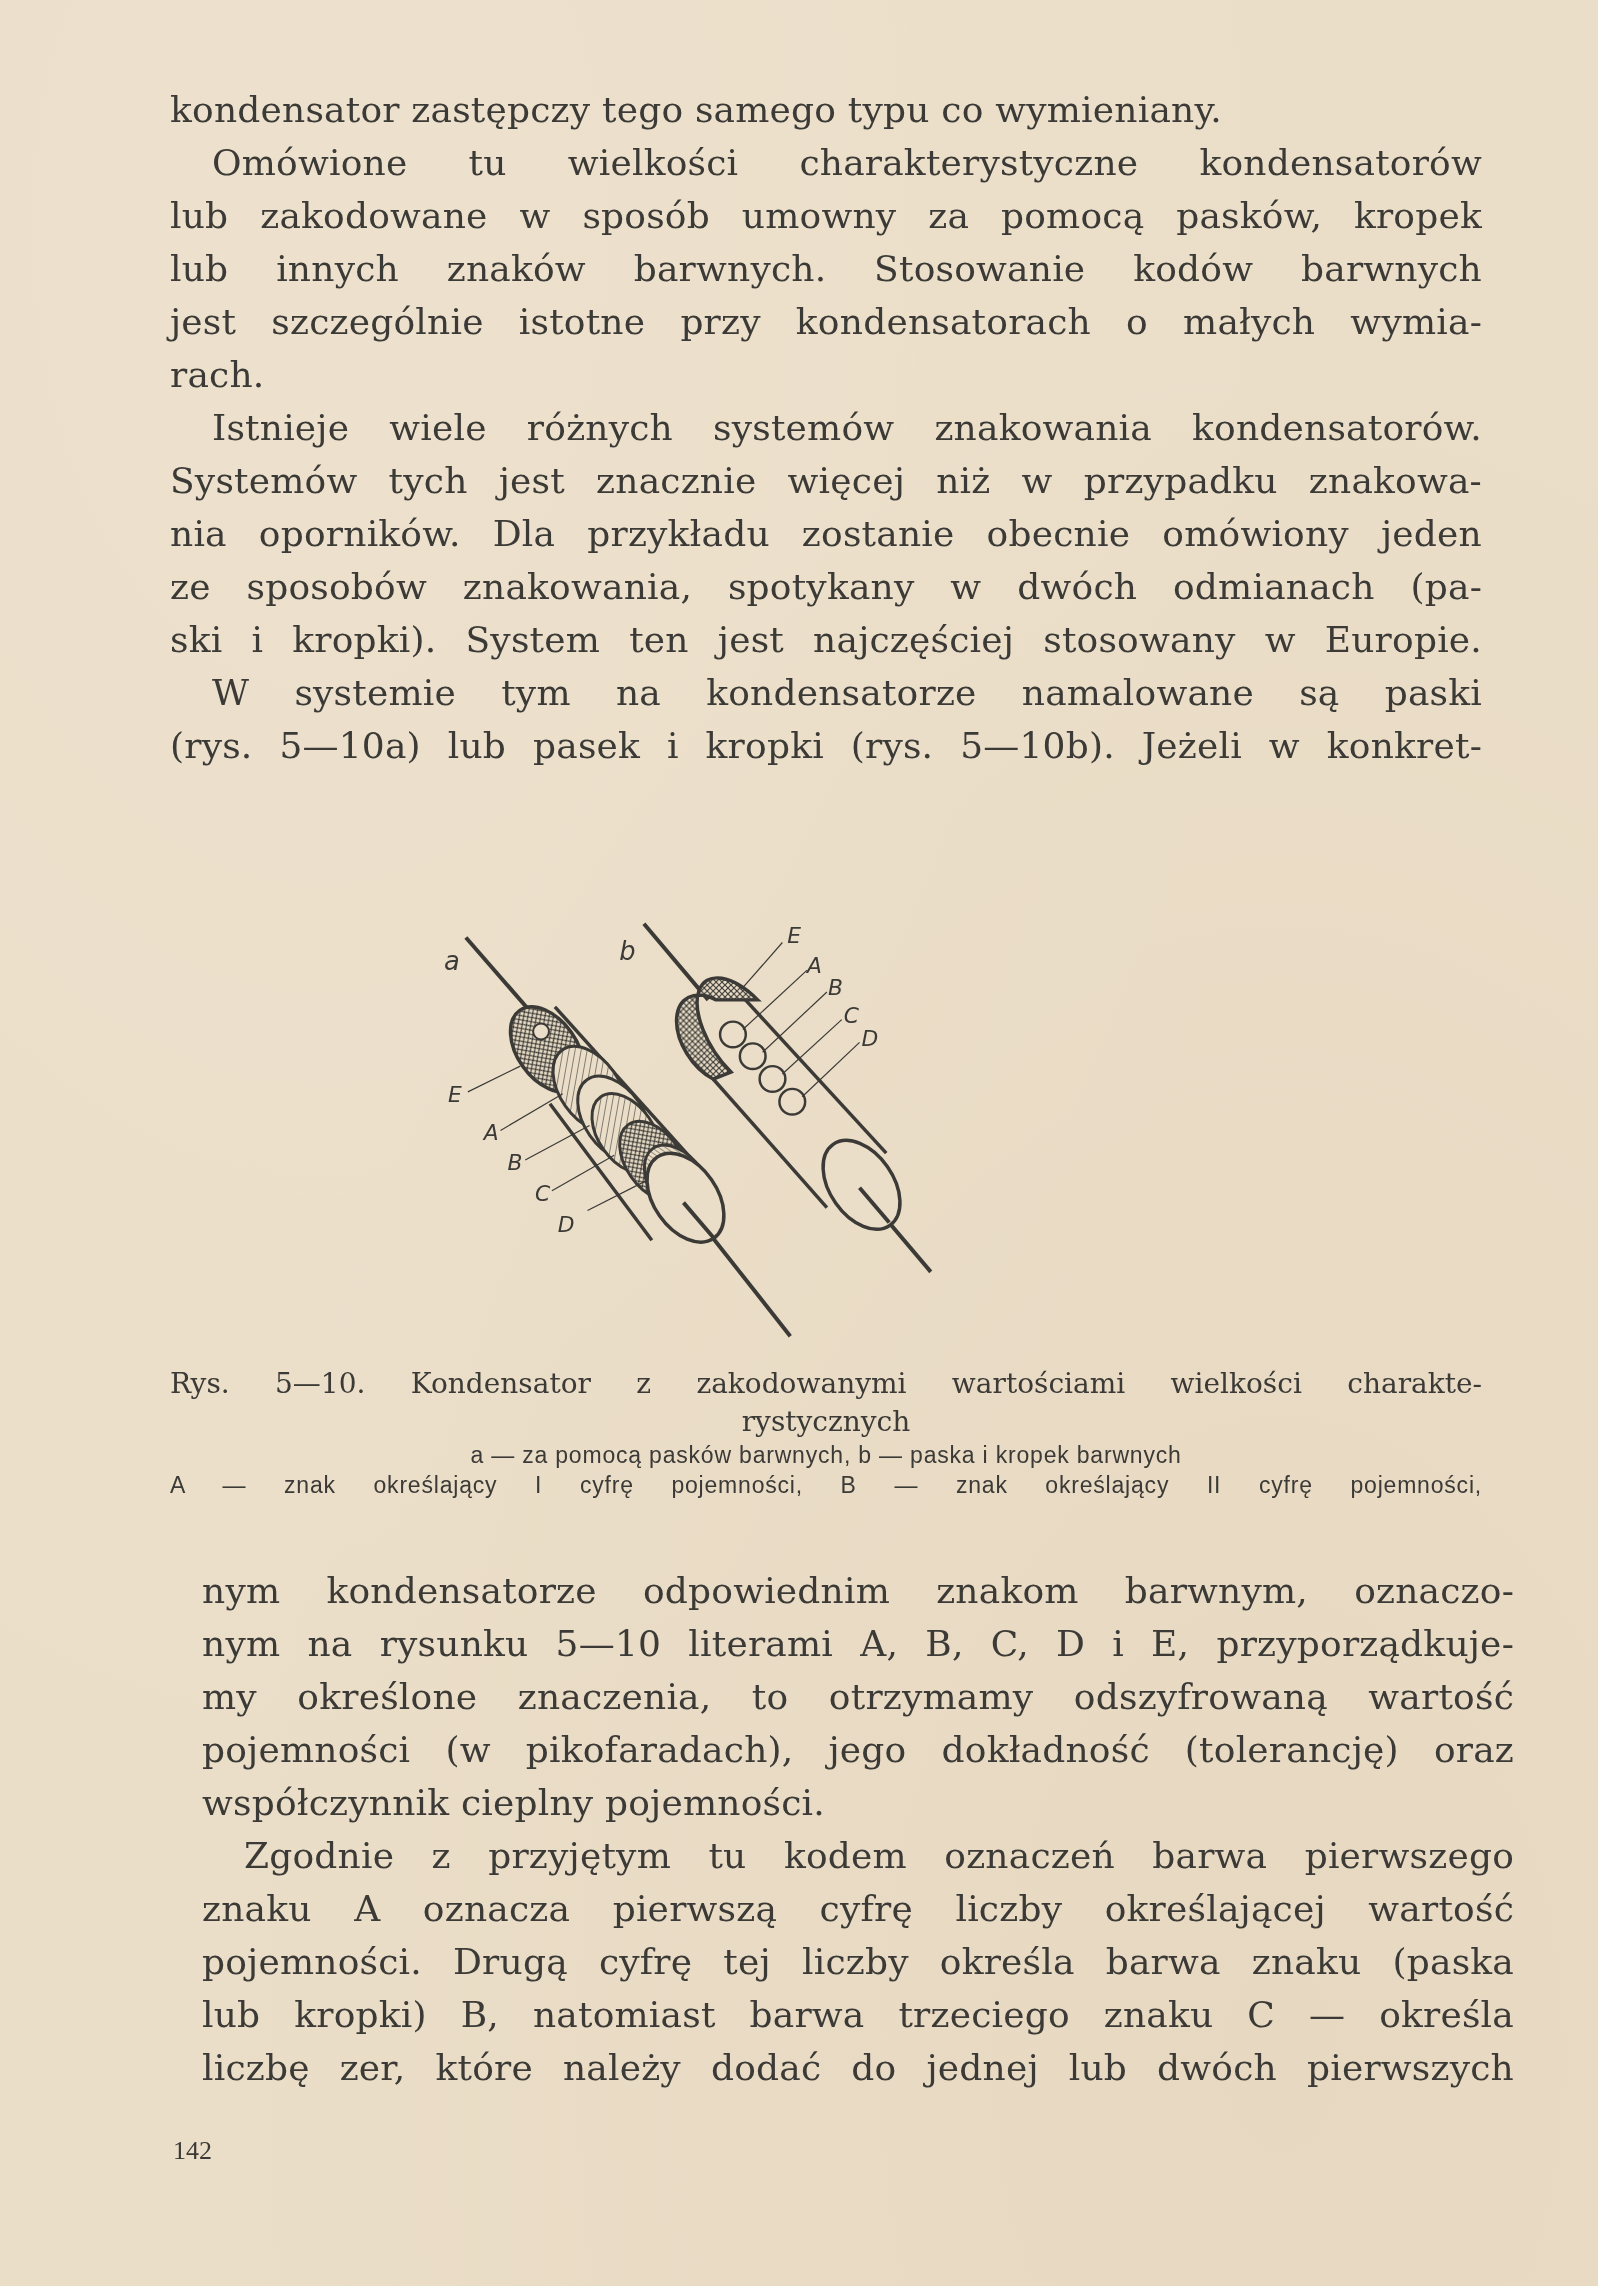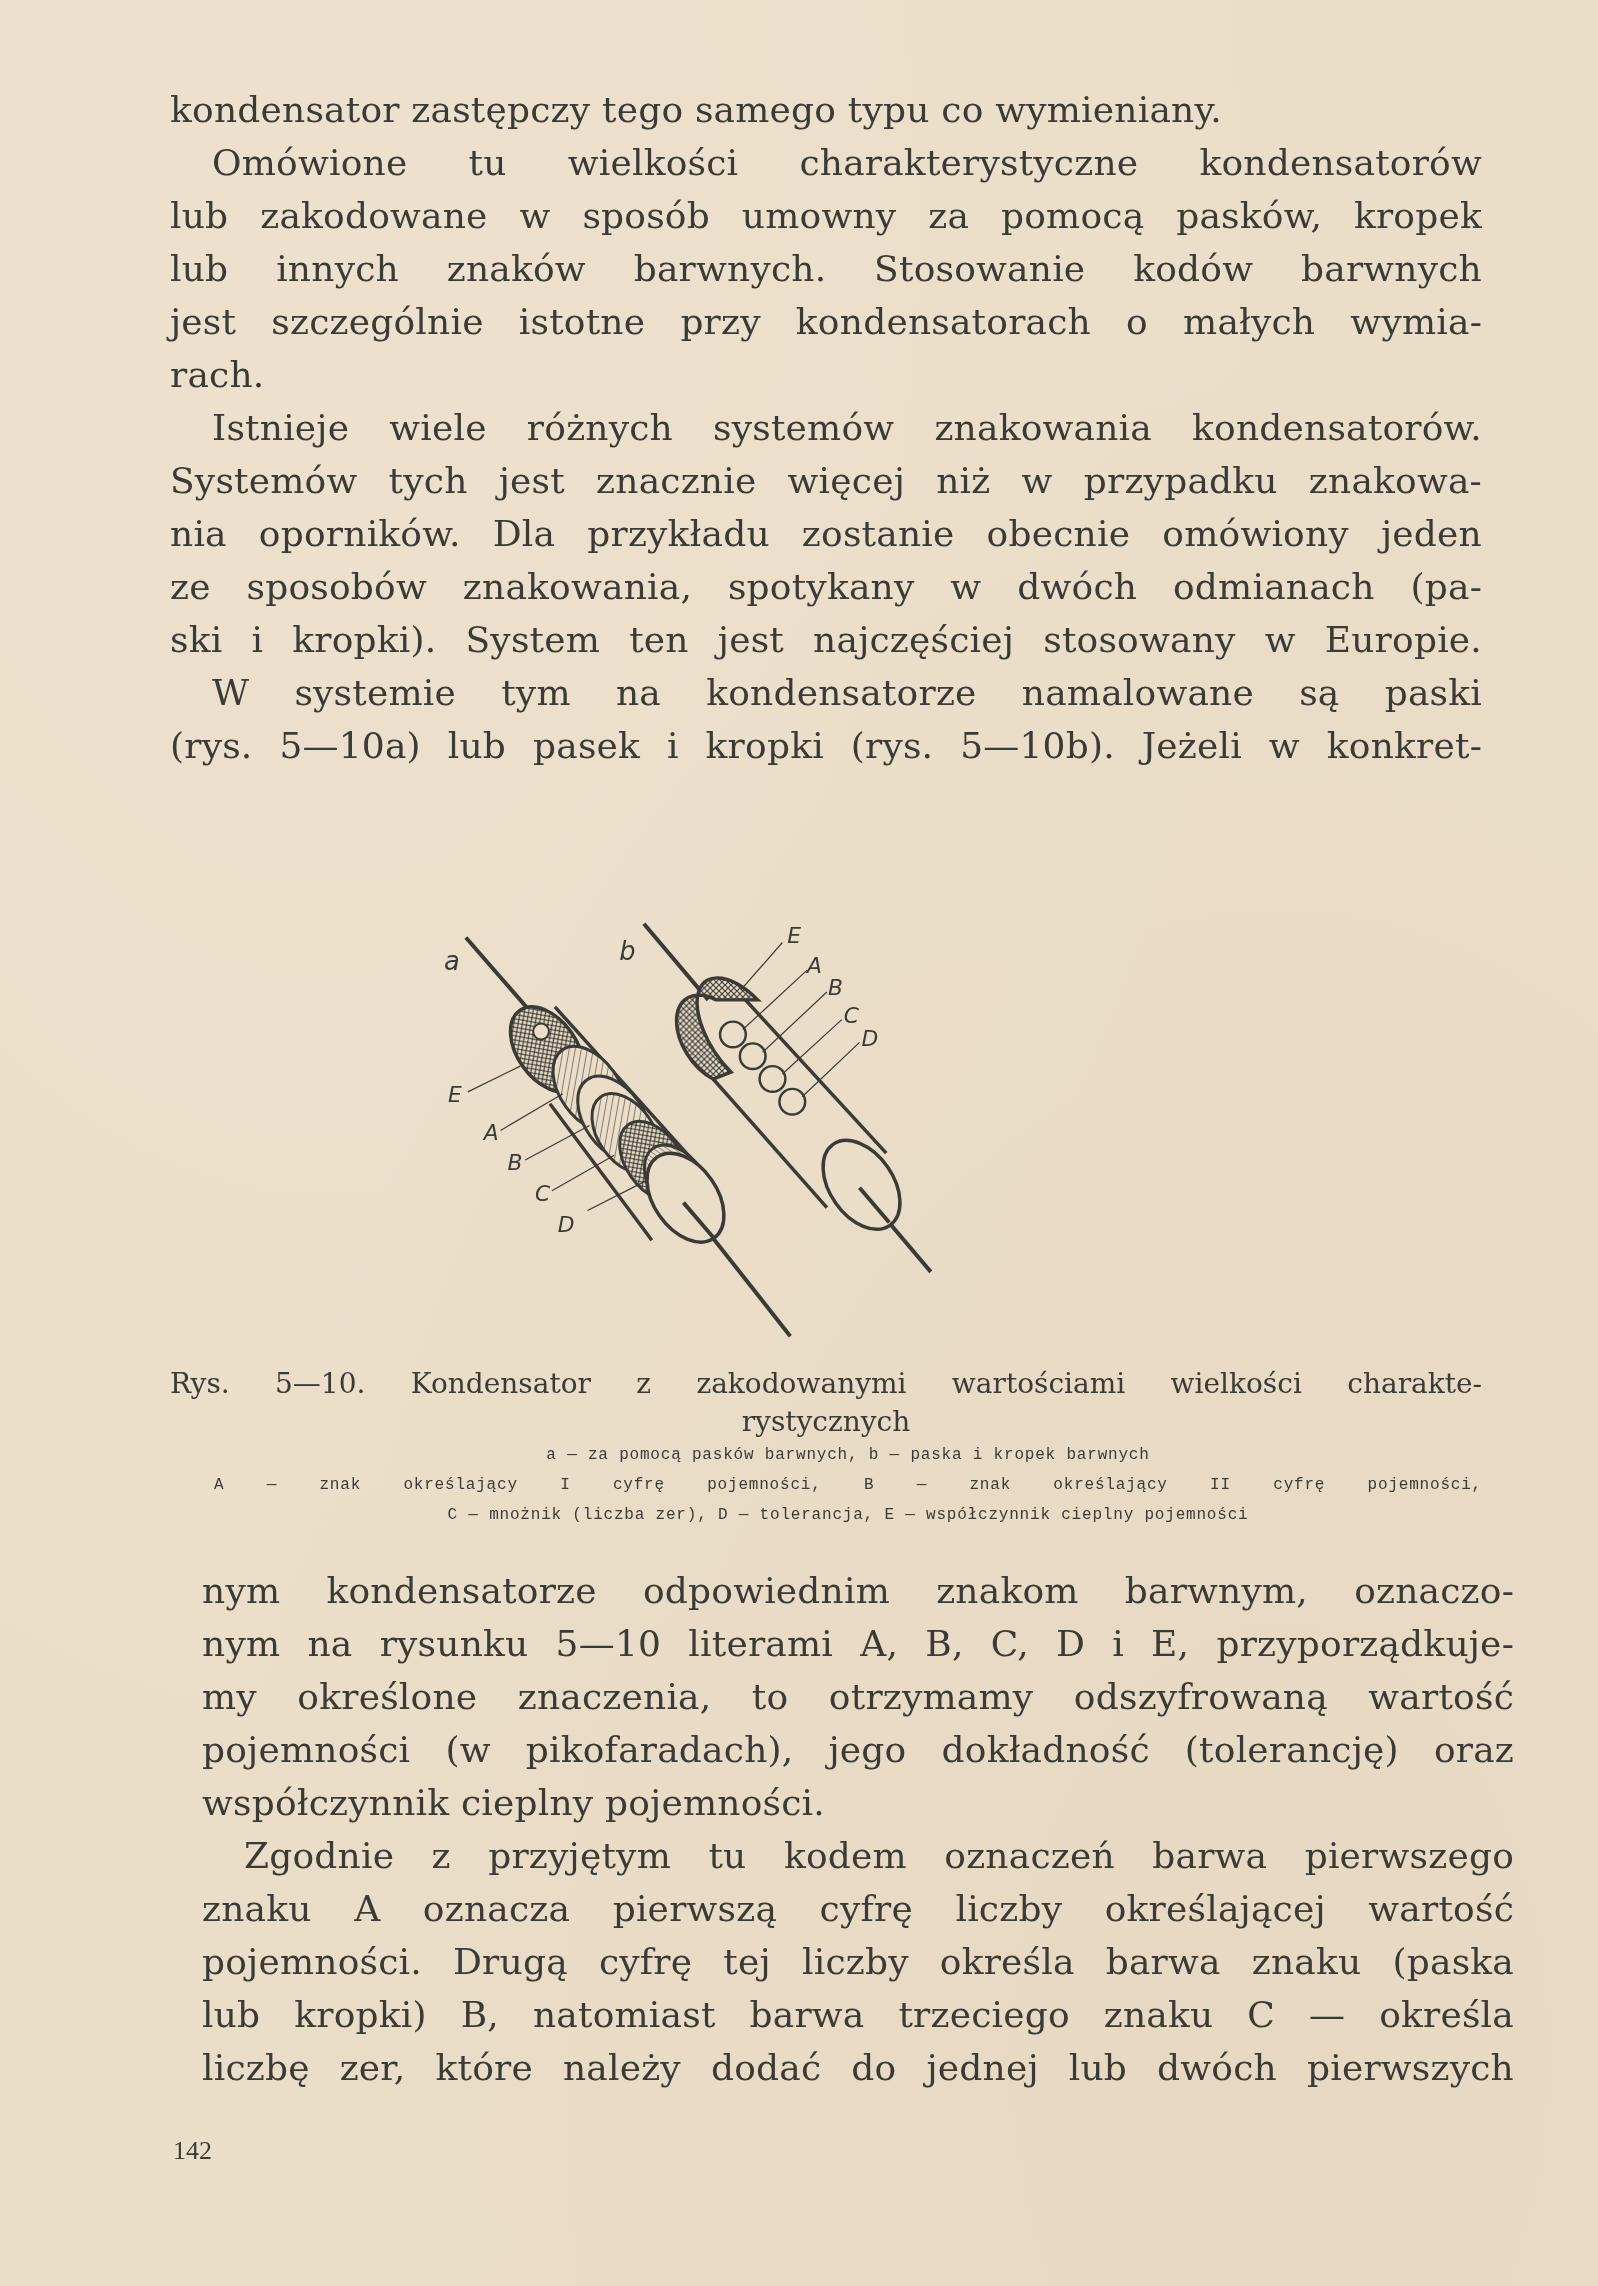--- a/index.html
+++ b/index.html
@@ -35,24 +35,23 @@
     .caption {
       position: absolute; left: 170px; width: 1312px; top: 1364px;
       text-align: center;
     }
     .caption .title {
       font-size: 28px; line-height: 40px; display: block;
       text-align: justify; text-align-last: justify; white-space: nowrap;
     }
     .caption .title2 { font-size: 28px; line-height: 36px; display: block; }
     .caption .legend {
-      font-family: Liberation Mono, monospace;
-      font-size: 16px; line-height: 30px; display: block; white-space: nowrap;
+      font-family: Liberation Sans, sans-serif;
+      font-size: 23px; line-height: 30px; display: block; white-space: nowrap;
       letter-spacing: 0.8px;
-      margin-left: 44px;
     }
     .caption .legend.wide { text-align: justify; text-align-last: justify; }
     .page-number {
       position: absolute; left: 173px; top: 2136px;
       font-size: 26px; font-family: "Liberation Serif", "DejaVu Serif", serif;
     }
   </style>
 </head>
 <body>
 
@@ -149,21 +148,20 @@
       <text x="432" y="128" font-family="DejaVu Sans, sans-serif" font-style="italic" font-size="22" fill="#3b3a36">C</text>
       <text x="450" y="152" font-family="DejaVu Sans, sans-serif" font-style="italic" font-size="22" fill="#3b3a36">D</text>
     </svg>
   </div>
 
   <div class="caption">
     <span class="title">Rys. 5—10. Kondensator z zakodowanymi wartościami wielkości charakte-</span>
     <span class="title2">rystycznych</span>
     <span class="legend">a — za pomocą pasków barwnych, b — paska i kropek barwnych</span>
     <span class="legend wide">A — znak określający I cyfrę pojemności, B — znak określający II cyfrę pojemności,</span>
-    <span class="legend">C — mnożnik (liczba zer), D — tolerancja, E — współczynnik cieplny pojemności</span>
   </div>
 
   <div class="text-block" id="block2">
     <span class="line">nym kondensatorze odpowiednim znakom barwnym, oznaczo-</span>
     <span class="line">nym na rysunku 5—10 literami A, B, C, D i E, przyporządkuje-</span>
     <span class="line">my określone znaczenia, to otrzymamy odszyfrowaną wartość</span>
     <span class="line">pojemności (w pikofaradach), jego dokładność (tolerancję) oraz</span>
     <span class="line last">współczynnik cieplny pojemności.</span>
     <span class="line indent">Zgodnie z przyjętym tu kodem oznaczeń barwa pierwszego</span>
     <span class="line">znaku A oznacza pierwszą cyfrę liczby określającej wartość</span>

